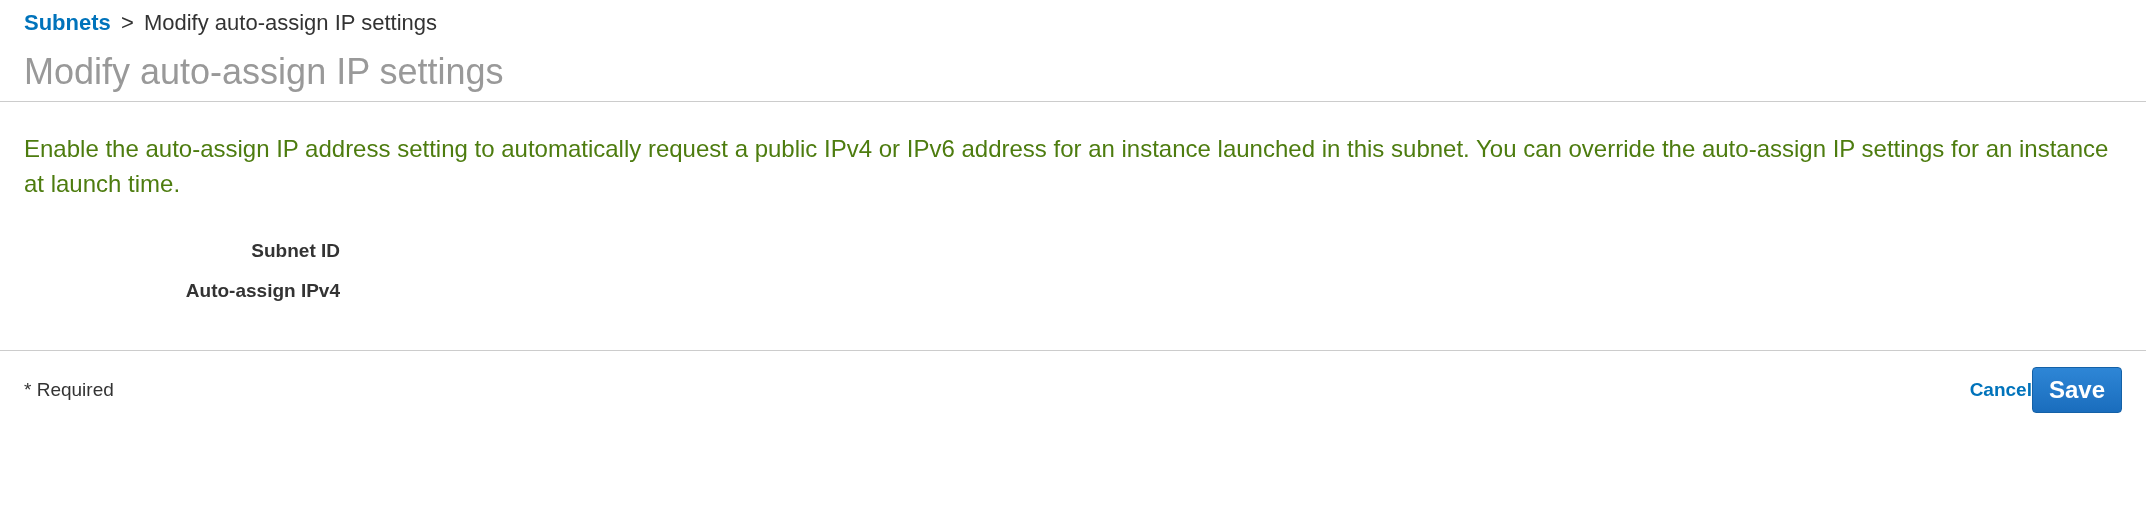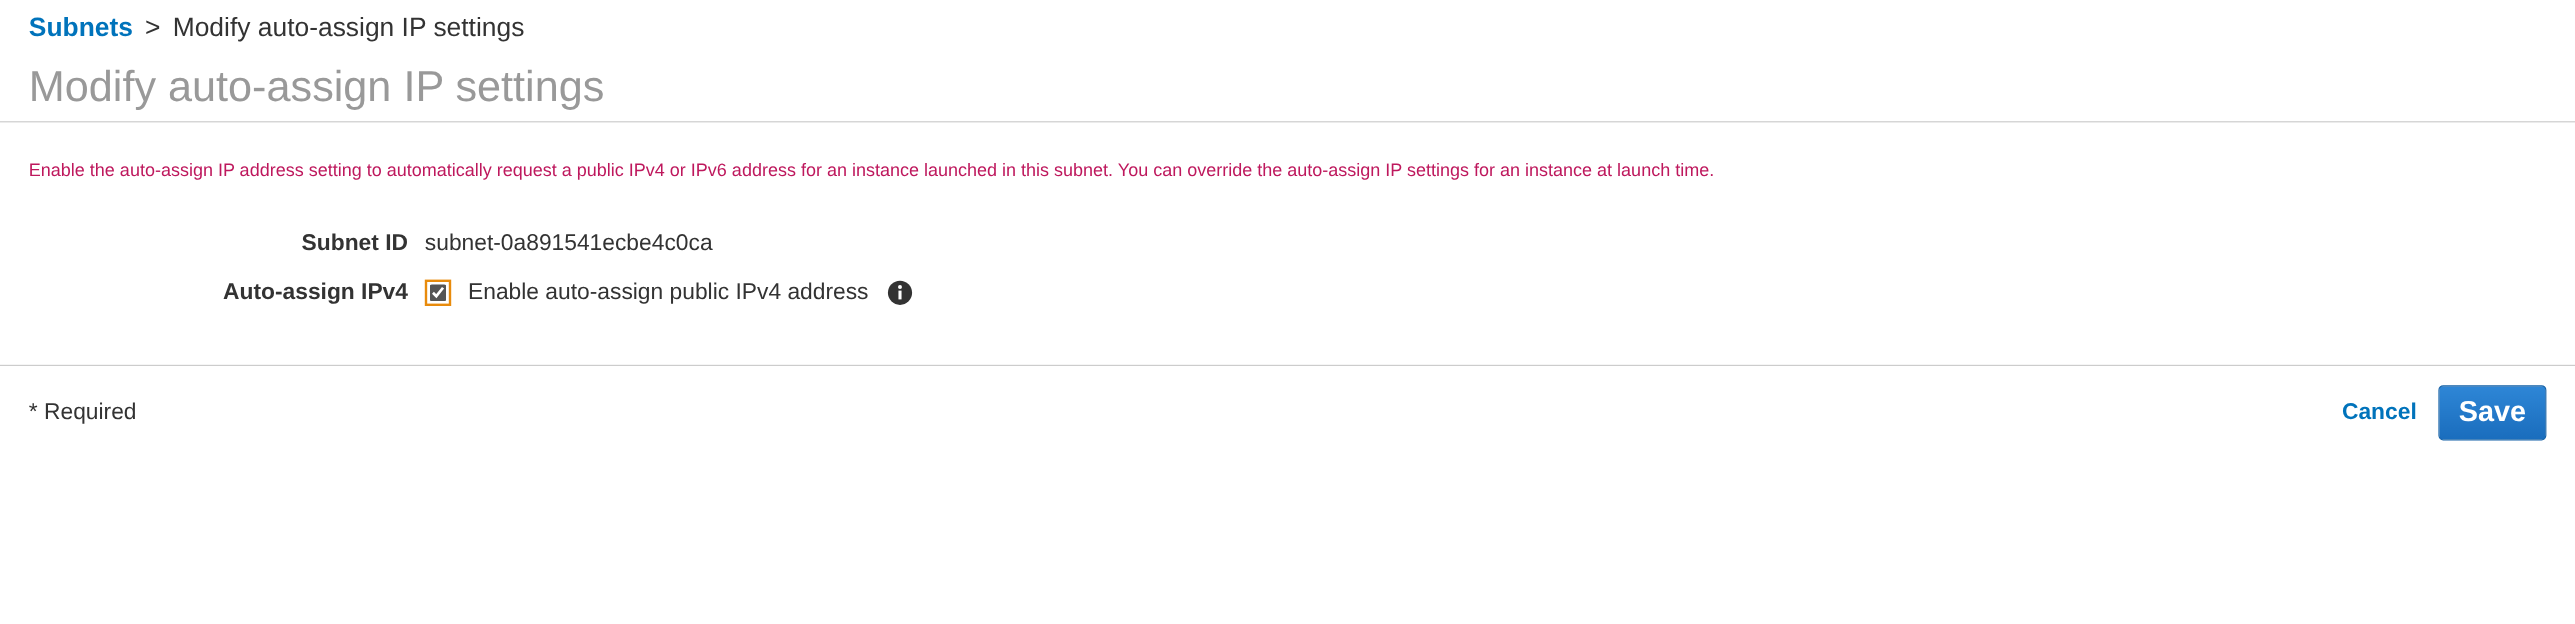--- a/index.html
+++ b/index.html
@@ -36,23 +36,23 @@
       color: #999;
       padding: 0 24px 8px 24px;
     }
     .hr {
       border: none;
       border-top: 1px solid #ccc;
       margin: 0;
     }
     .description {
       padding: 30px 24px 10px 24px;
-      font-size: 15px;
+      font-size: 24px;
       line-height: 1.45;
-      color: #be185d;
+      color: #4d7c0f;
     }
     .form-area {
       padding: 10px 24px 30px 24px;
     }
     .form-row {
       display: flex;
       align-items: center;
       margin: 18px 0;
     }
     .form-label {
@@ -106,21 +106,20 @@
       align-items: center;
       padding: 16px 24px 16px 24px;
     }
     .required-note {
       font-weight: 400;
       font-size: 19px;
     }
     .actions {
       display: flex;
       align-items: center;
-      gap: 18px;
     }
     .btn-cancel {
       color: #0073bb;
       font-weight: 700;
       font-size: 19px;
       cursor: pointer;
       text-decoration: none;
       background: none;
       border: none;
     }
@@ -145,37 +144,23 @@
 </div>
 
 <h1 class="page-title">Modify auto-assign IP settings</h1>
 <hr class="hr">
 
 <p class="description">Enable the auto-assign IP address setting to automatically request a public IPv4 or IPv6 address for an instance launched in this subnet. You can override the auto-assign IP settings for an instance at launch time.</p>
 
 <div class="form-area">
   <div class="form-row">
     <div class="form-label">Subnet ID</div>
-    <div class="form-value">subnet-0a891541ecbe4c0ca</div>
   </div>
   <div class="form-row">
     <div class="form-label">Auto-assign IPv4</div>
-    <div class="form-value">
-      <span class="checkbox-wrapper">
-        <input type="checkbox" class="checkbox-inner" checked="" style="">
-      </span>
-      <span class="checkbox-label">Enable auto-assign public IPv4 address</span>
-      <span class="info-icon">
-        <svg viewBox="0 0 24 24">
-            <circle cx="12" cy="12" r="11"></circle>
-            <rect x="10.6" y="10" width="2.8" height="8" fill="#fff"></rect>
-            <circle cx="12" cy="6.8" r="1.8" fill="#fff"></circle>
-          </svg>
-      </span>
-    </div>
   </div>
 </div>
 
 <hr class="hr">
 
 <div class="footer">
   <div class="required-note">* Required</div>
   <div class="actions">
     <button class="btn-cancel">Cancel</button>
     <button class="btn-save">Save</button>

